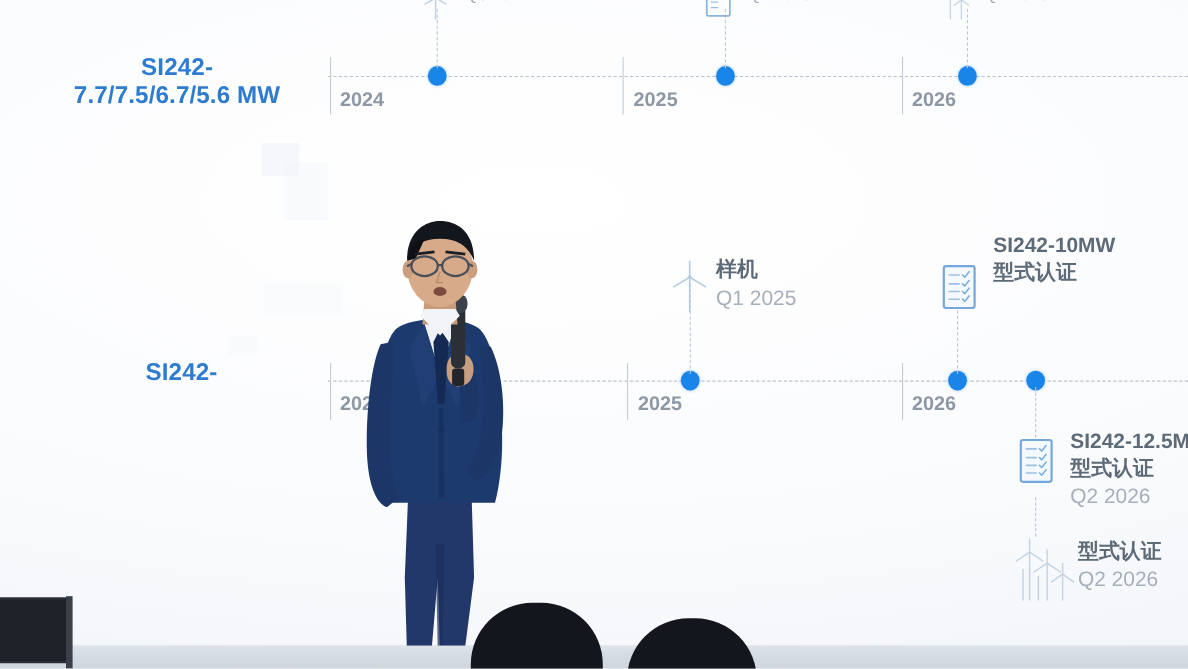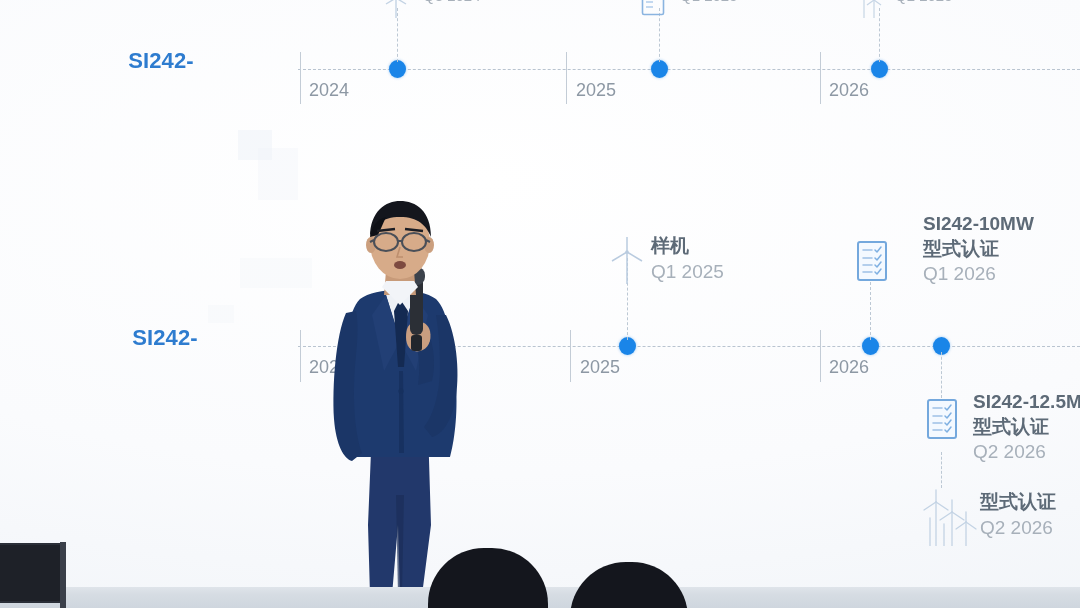--- a/index.html
+++ b/index.html
@@ -22,21 +22,21 @@
   .row-label{
     position:absolute;color:#2e7ccf;font-weight:bold;line-height:1.18;
     text-align:center;letter-spacing:.1px;
   }
   .row-label .l1{display:block;}
   .row-label .l2{display:block;}
 
   
   .axis{position:absolute;height:0;border-top:1px dashed #b9c4d0;}
   .tickline{position:absolute;width:1px;background:#c3ccd6;}
-  .yearlbl{position:absolute;color:#8d98a4;font-weight:normal;}
+  .yearlbl{position:absolute;color:#8d98a4;font-weight:bold;}
 
   .dot{position:absolute;border-radius:50%;background:#1a85e8;
        box-shadow:0 0 3px rgba(26,133,232,.45);}
 
   .leader{position:absolute;width:0;border-left:1px dashed #bcc8d4;}
 
   
   .ms{position:absolute;}
   .ms .txt{position:absolute;left:44px;top:0;white-space:nowrap;}
   .ms .t1{display:block;color:#5d6a77;font-weight:bold;line-height:1.3;}
@@ -67,20 +67,21 @@
   <div class="wall-soft"></div>
   <div class="wall-panel" style="left:238px;top:130px;width:34px;height:30px;"></div>
   <div class="wall-panel" style="left:258px;top:148px;width:40px;height:52px;opacity:.5;"></div>
   <div class="wall-panel" style="left:240px;top:258px;width:72px;height:30px;opacity:.45;"></div>
   <div class="wall-panel" style="left:208px;top:305px;width:26px;height:18px;opacity:.4;"></div>
 
   <div class="slide">
 
     <div class="row-label" style="left:30px;top:48px;width:262px;font-size:22px;">
       <span class="l1">SI242-</span>
+      <span class="l2">7.7/7.5/6.7/5.6 MW</span>
     </div>
 
     <div class="axis" style="left:298px;top:69px;width:782px;"></div>
 
     <div class="tickline" style="left:300px;top:52px;height:52px;"></div>
     <div class="tickline" style="left:566px;top:52px;height:52px;"></div>
     <div class="tickline" style="left:820px;top:52px;height:52px;"></div>
 
     <div class="yearlbl" style="left:309px;top:80px;font-size:18px;">2024</div>
     <div class="yearlbl" style="left:576px;top:80px;font-size:18px;">2025</div>
@@ -194,24 +195,23 @@
               <line x1="8" y1="32" x2="17" y2="32"></line>
           </g>
           <g stroke="#7fb0e2" stroke-width="1.5" fill="none" stroke-linecap="round" stroke-linejoin="round">
             <polyline points="20,10 22,12 26,7"></polyline>
               <polyline points="20,18 22,20 26,15"></polyline>
             <polyline points="20,25 22,27 26,22"></polyline>
               <polyline points="20,32 22,34 26,29"></polyline>
           </g>
         </svg>
       </div>
-      <div class="txt" style="left:48px;top:0;margin-left:20px;">
+      <div class="txt" style="left:48px;top:0;">
         <span class="t1" style="font-size:19px;">SI242-10MW</span>
         <span class="t2" style="font-size:19px;">型式认证</span>
-        <span class="t3" style="font-size:19px;">Q1 2026</span>
       </div>
     </div>
 
     <div class="ms" style="left:925px;top:390px;">
       <div class="icon" style="left:0;top:8px;">
         <svg width="34" height="42" viewBox="0 0 34 42" aria-hidden="true">
           <rect x="3" y="2" width="28" height="38" rx="2" fill="#f4f9ff" stroke="#74a8dd" stroke-width="2"></rect>
           <g stroke="#9dc0e6" stroke-width="1.5" stroke-linecap="round">
             <line x1="8" y1="10" x2="17" y2="10"></line>
               <line x1="8" y1="18" x2="17" y2="18"></line>

